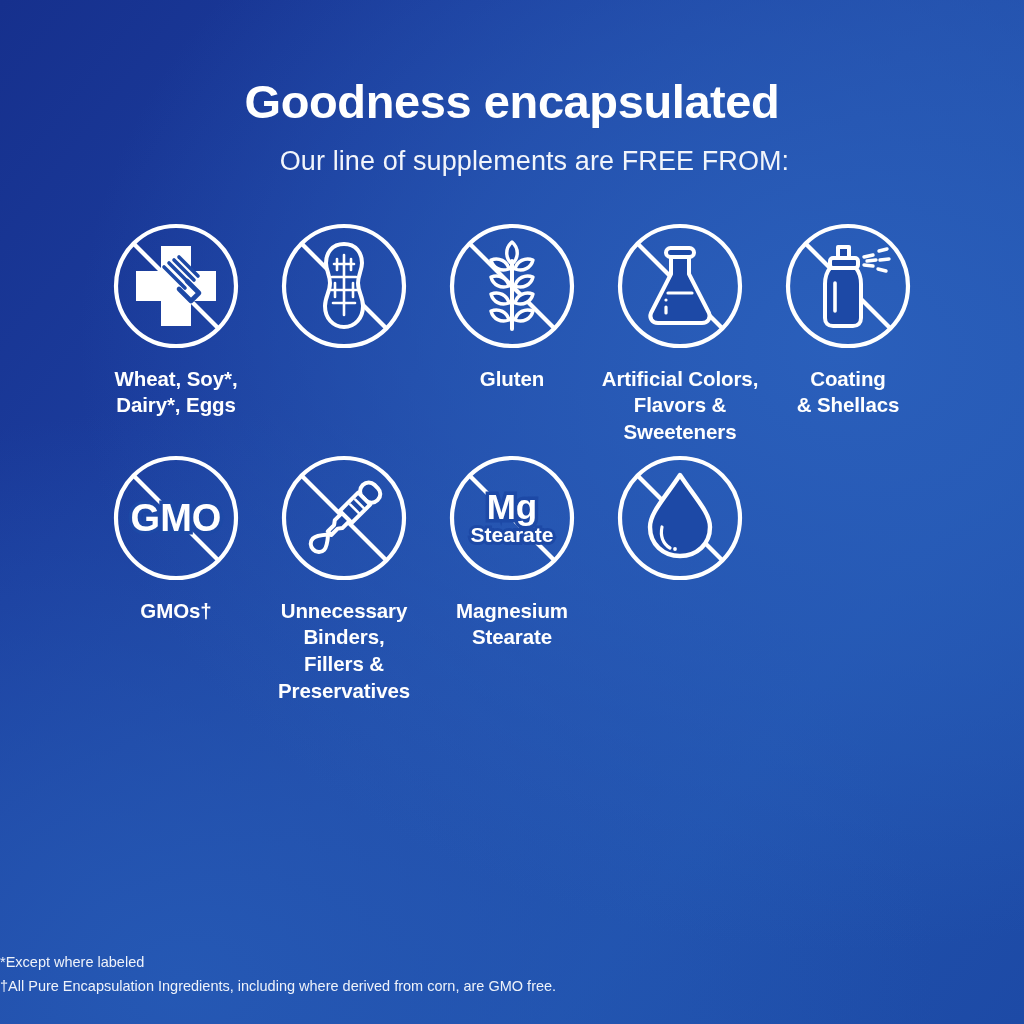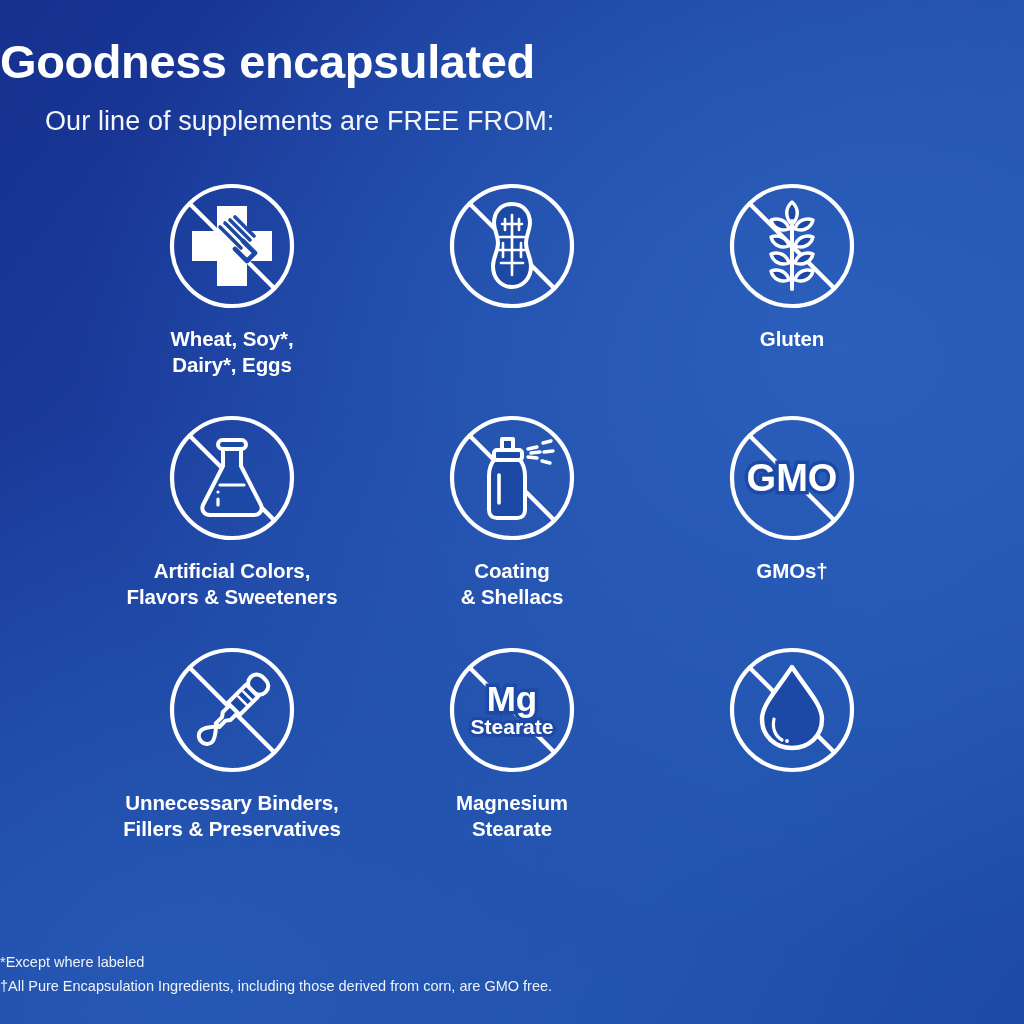--- a/index.html
+++ b/index.html
@@ -26,22 +26,22 @@
       radial-gradient(ellipse 105% 80% at 18% 96%, #2558b4 0%, rgba(37,88,180,0.45) 38%, rgba(37,88,180,0.0) 70%),
       linear-gradient(128deg, #16308d 0%, #1b3c9c 26%, #214aa6 52%, #2052ad 74%, #1d4aa6 100%);
     display: flex;
     flex-direction: column;
     align-items: center;
   }
 
   
   .header {
     width: 100%;
-    text-align: left;
-    padding-top: 36px;
+    text-align: center;
+    padding-top: 76px;
   }
 
   .title {
     font-size: 47px;
     font-weight: bold;
     letter-spacing: -0.4px;
     line-height: 1.12;
     color: #ffffff;
   }
 
@@ -52,21 +52,21 @@
     letter-spacing: 0.1px;
     color: #f2f5fb;
     margin-left: 45px;
   }
 
   
   .grid {
     margin-top: 42px;
     width: 840px;
     display: grid;
-    grid-template-columns: repeat(3, 1fr);
+    grid-template-columns: repeat(5, 1fr);
     grid-auto-rows: 232px;
     column-gap: 0px;
     row-gap: 0px;
   }
 
   .cell {
     display: flex;
     flex-direction: column;
     align-items: center;
   }
@@ -343,16 +343,16 @@
             <circle cx="67" cy="67" r="60"></circle>
           </g>
         </svg>
       </div>
     </div>
 
   </div>
 
   <div class="footnotes">
     <div class="fn">*Except where labeled</div>
-    <div class="fn">†All Pure Encapsulation Ingredients, including those derived from corn, are GMO free.</div>
+    <div class="fn">†All Pure Encapsulation Ingredients, including where derived from corn, are GMO free.</div>
   </div>
 
 </div>
 
 </body></html>

